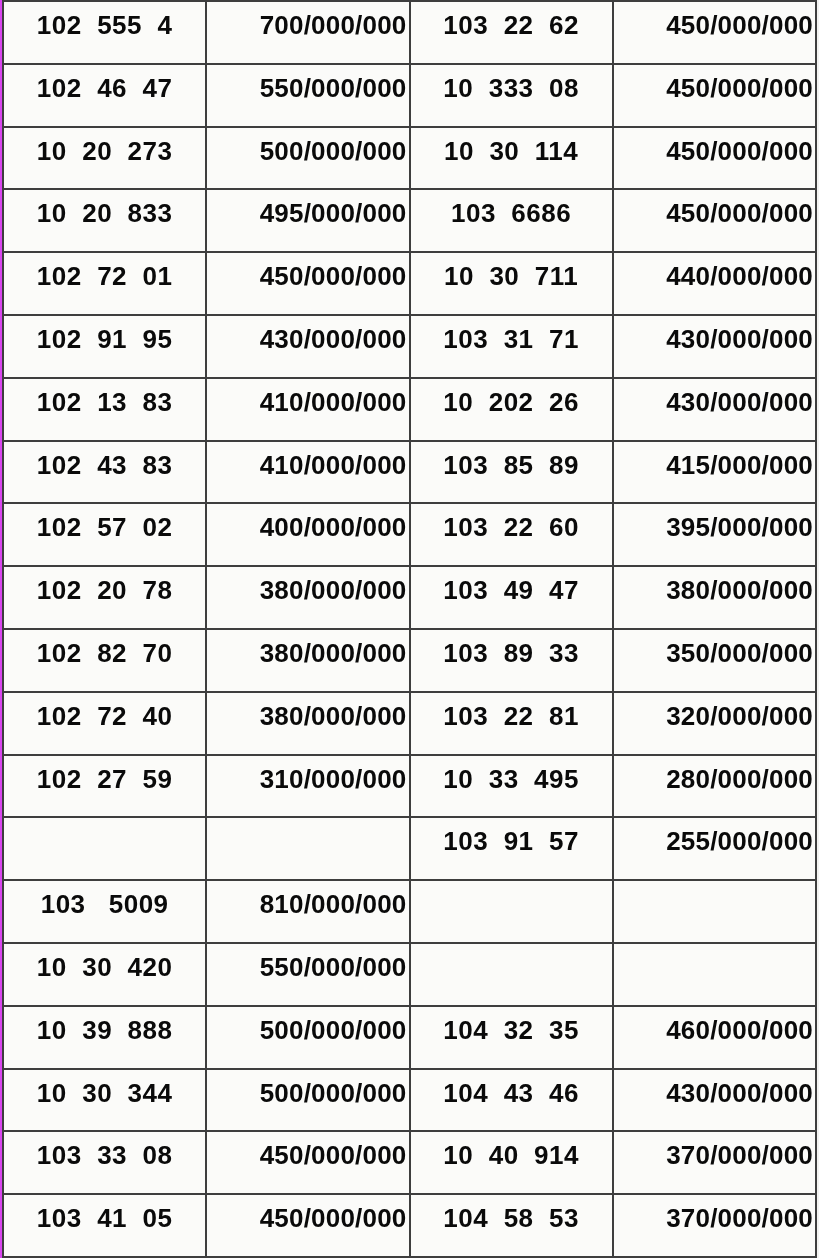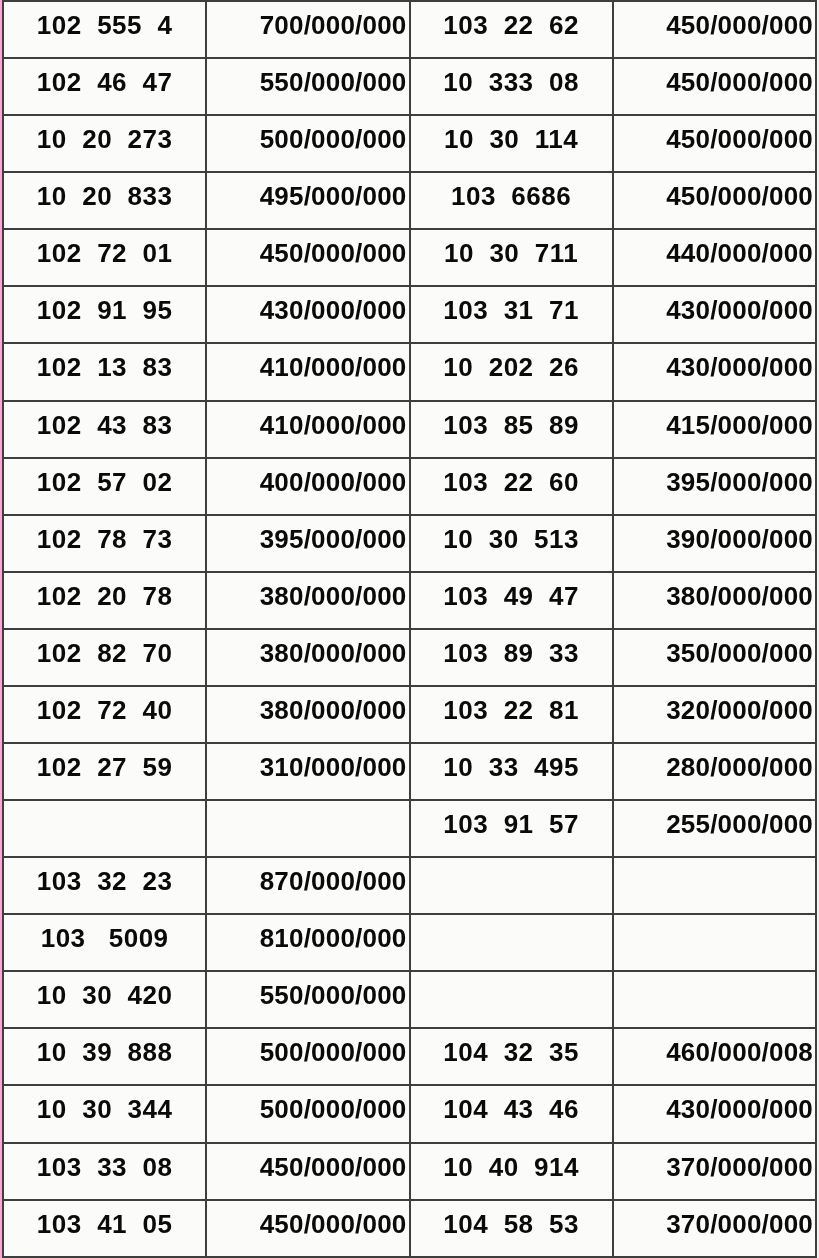--- a/index.html
+++ b/index.html
@@ -8,21 +8,21 @@
     width: 819px;
     height: 1258px;
     overflow: hidden;
     background: #f3f3f1;
     font-family: "Liberation Sans", sans-serif;
   }
   .sheet {
     width: 806px;
     height: 1258px;
     position: relative;
-    background: #f9a8d4;
+    background: #d946ef;
   }
   table.price-table {
     border-collapse: collapse;
     table-layout: fixed;
     width: 815px;
     height: 1258px;
     margin-left: 2px;
     background: #fbfbf9;
   }
   table.price-table td {
@@ -97,26 +97,20 @@
           <td class="number-cell">103  85  89</td>
           <td class="price-cell">415/000/000</td>
         </tr>
         <tr>
           <td class="number-cell">102  57  02</td>
           <td class="price-cell">400/000/000</td>
           <td class="number-cell">103  22  60</td>
           <td class="price-cell">395/000/000</td>
         </tr>
         <tr>
-          <td class="number-cell">102  78  73</td>
-          <td class="price-cell">395/000/000</td>
-          <td class="number-cell">10  30  513</td>
-          <td class="price-cell">390/000/000</td>
-        </tr>
-        <tr>
           <td class="number-cell">102  20  78</td>
           <td class="price-cell">380/000/000</td>
           <td class="number-cell">103  49  47</td>
           <td class="price-cell">380/000/000</td>
         </tr>
         <tr>
           <td class="number-cell">102  82  70</td>
           <td class="price-cell">380/000/000</td>
           <td class="number-cell">103  89  33</td>
           <td class="price-cell">350/000/000</td>
@@ -133,42 +127,36 @@
           <td class="number-cell">10  33  495</td>
           <td class="price-cell">280/000/000</td>
         </tr>
         <tr>
           <td class="number-cell"></td>
           <td class="price-cell"></td>
           <td class="number-cell">103  91  57</td>
           <td class="price-cell">255/000/000</td>
         </tr>
         <tr>
-          <td class="number-cell">103  32  23</td>
-          <td class="price-cell">870/000/000</td>
-          <td class="number-cell"></td>
-          <td class="price-cell"></td>
-        </tr>
-        <tr>
           <td class="number-cell">103   5009</td>
           <td class="price-cell">810/000/000</td>
           <td class="number-cell"></td>
           <td class="price-cell"></td>
         </tr>
         <tr>
           <td class="number-cell">10  30  420</td>
           <td class="price-cell">550/000/000</td>
           <td class="number-cell"></td>
           <td class="price-cell"></td>
         </tr>
         <tr>
           <td class="number-cell">10  39  888</td>
           <td class="price-cell">500/000/000</td>
           <td class="number-cell">104  32  35</td>
-          <td class="price-cell">460/000/008</td>
+          <td class="price-cell">460/000/000</td>
         </tr>
         <tr>
           <td class="number-cell">10  30  344</td>
           <td class="price-cell">500/000/000</td>
           <td class="number-cell">104  43  46</td>
           <td class="price-cell">430/000/000</td>
         </tr>
         <tr>
           <td class="number-cell">103  33  08</td>
           <td class="price-cell">450/000/000</td>

